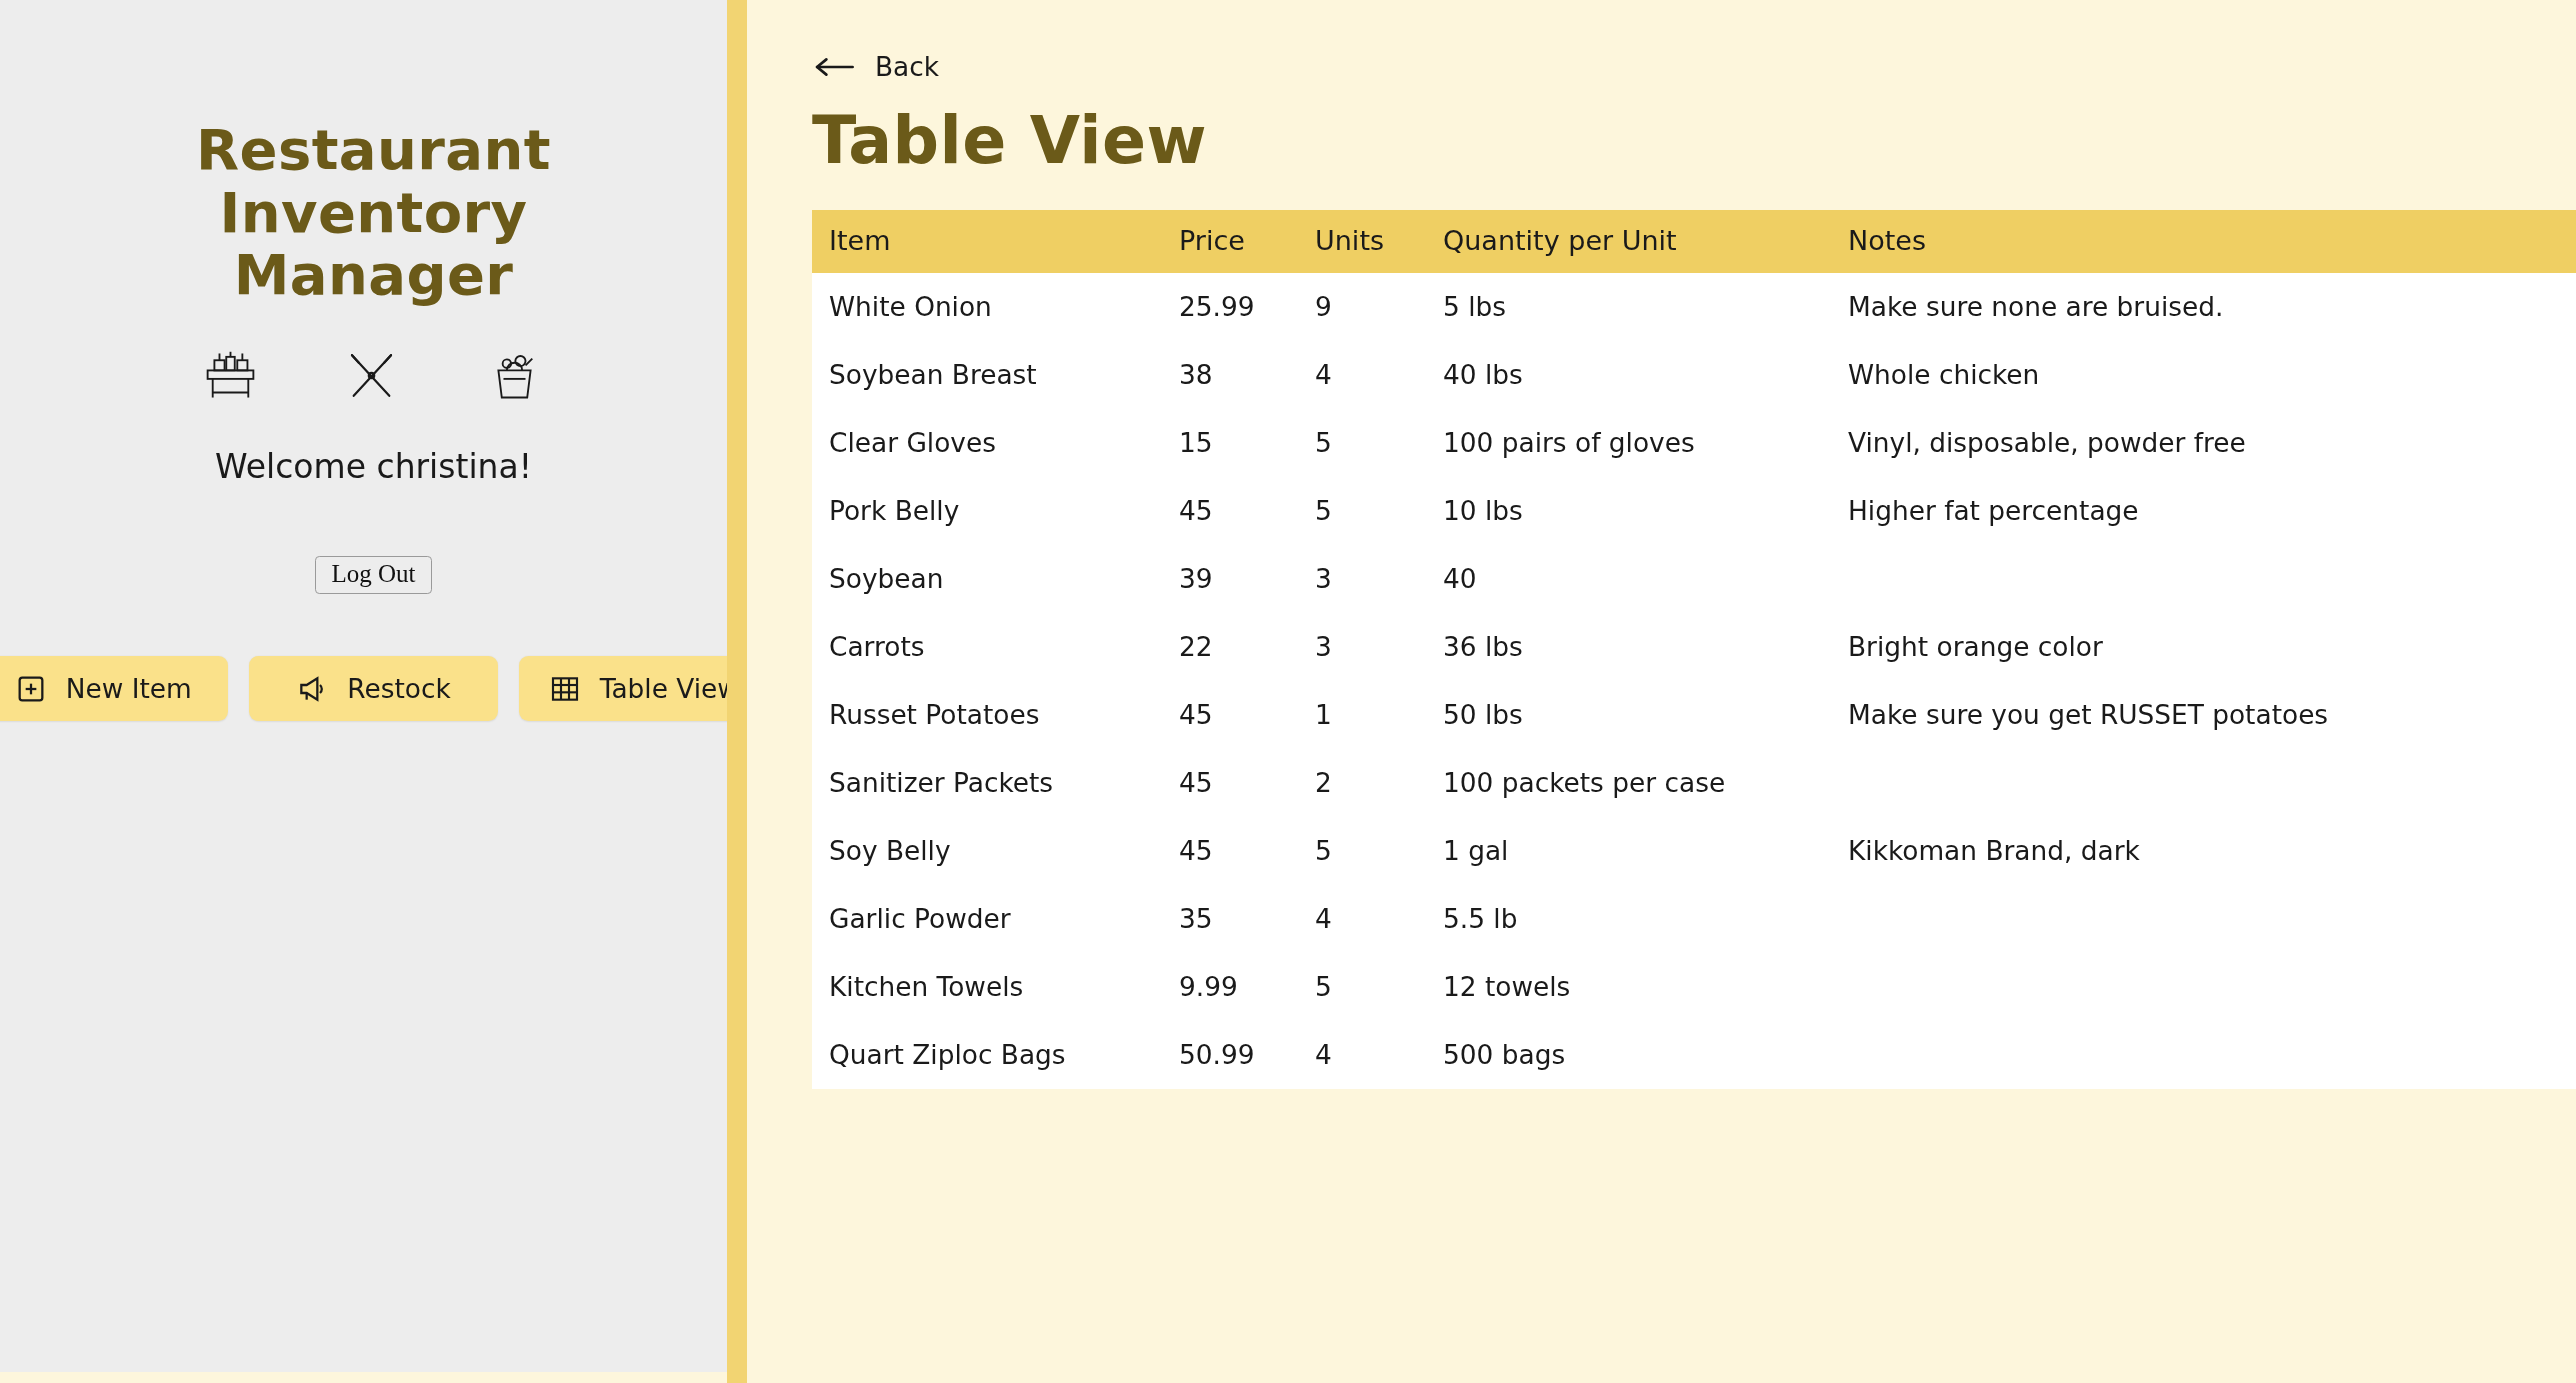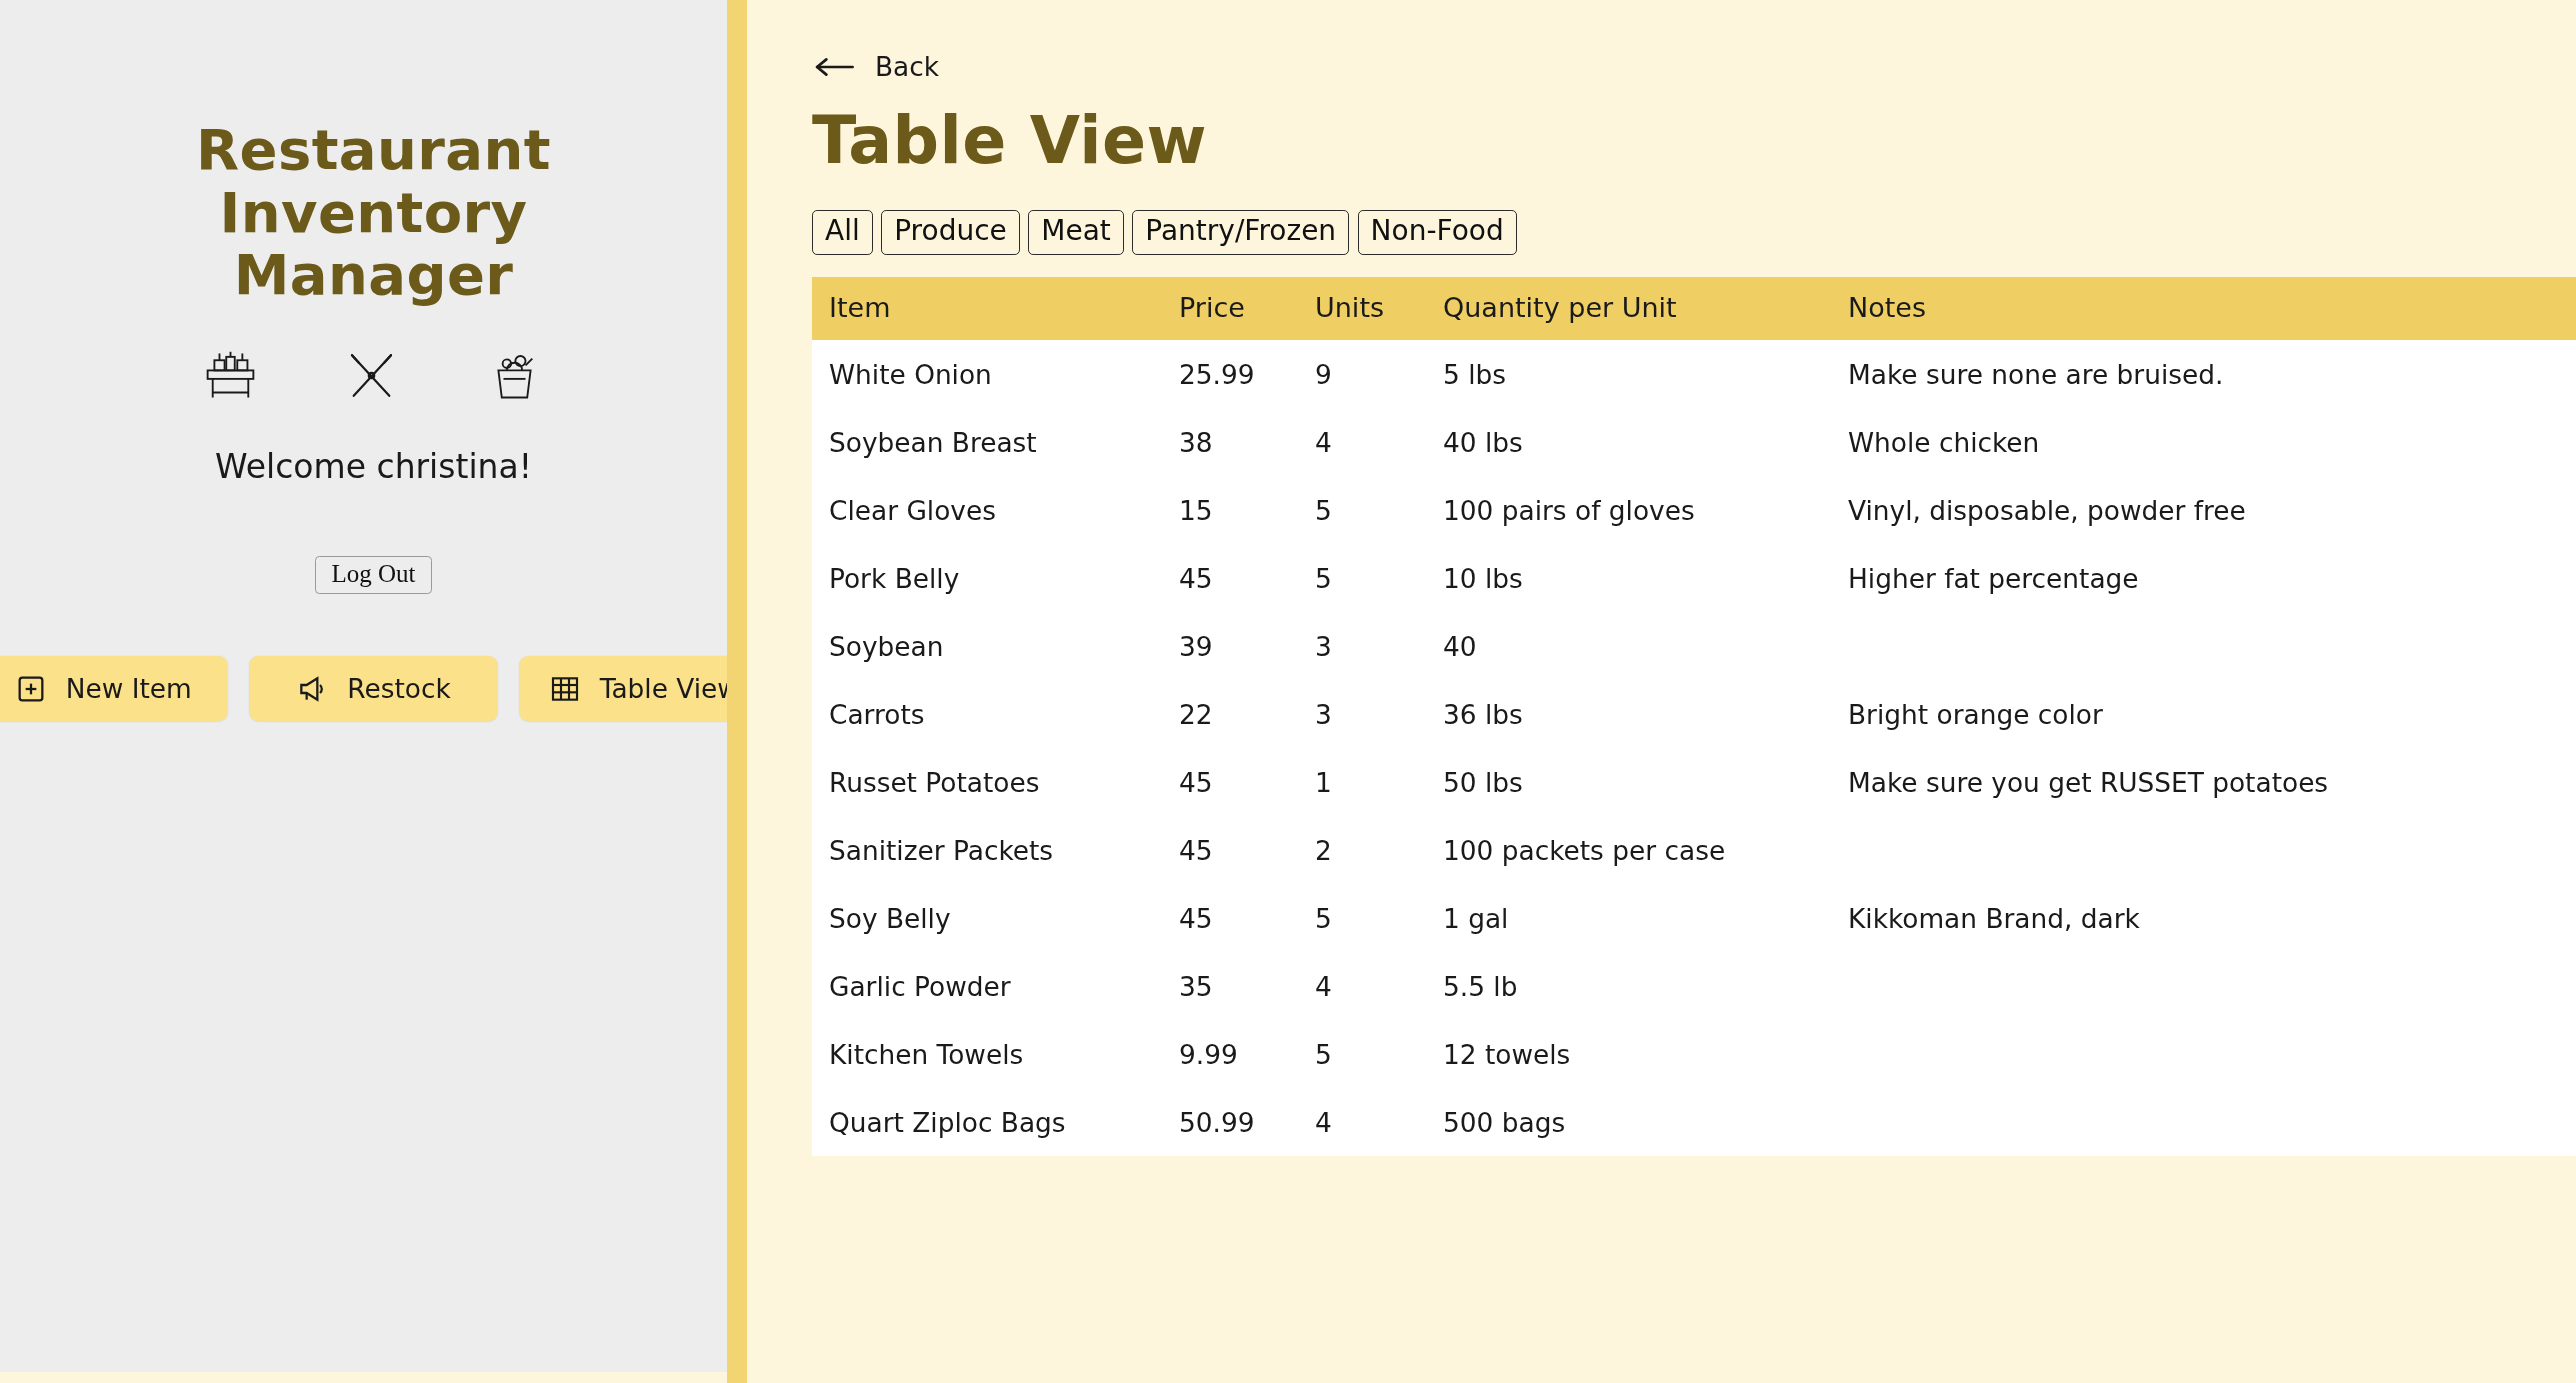--- a/index.html
+++ b/index.html
@@ -298,27 +298,20 @@
         <svg class="back-arrow" viewBox="0 0 52 26" fill="none" stroke="#1a1a1a" stroke-width="3.2" stroke-linecap="round" stroke-linejoin="round">
           <line x1="6" y1="13" x2="48" y2="13"></line>
           <polyline points="17,4 6,13 17,22"></polyline>
         </svg>
       </span>
       <span class="back-label">Back</span>
     </div>
 
     <h2 class="page-title">Table View</h2>
 
-    <div class="filters">
-      <button class="filter-btn">All</button>
-      <button class="filter-btn">Produce</button>
-      <button class="filter-btn">Meat</button>
-      <button class="filter-btn">Pantry/Frozen</button>
-      <button class="filter-btn">Non-Food</button>
-    </div>
 
     <table class="inv">
       <colgroup>
         <col class="c-item">
           <col class="c-price">
           <col class="c-units">
           <col class="c-qty">
           <col class="c-notes">
       </colgroup>
       <thead>

